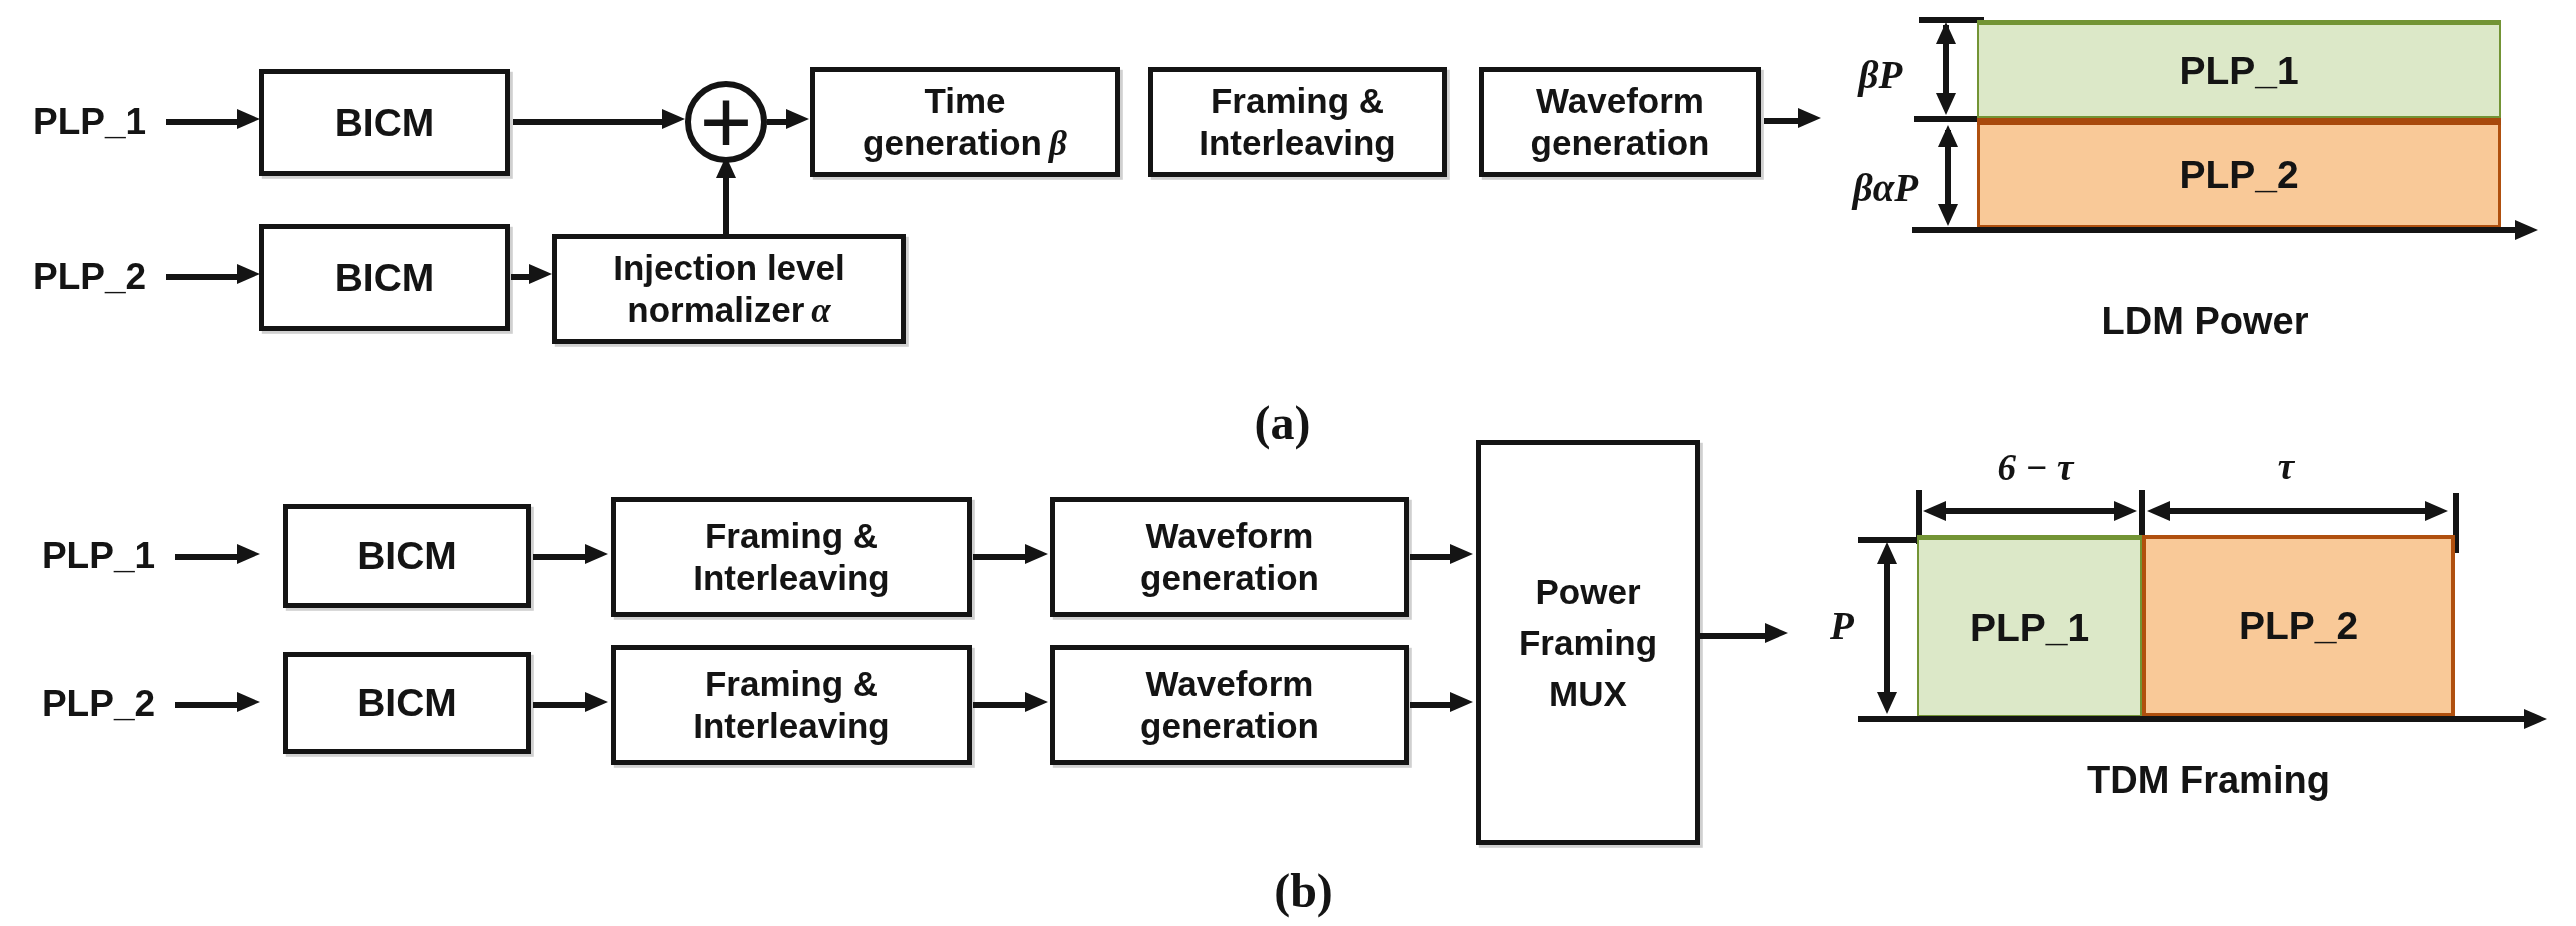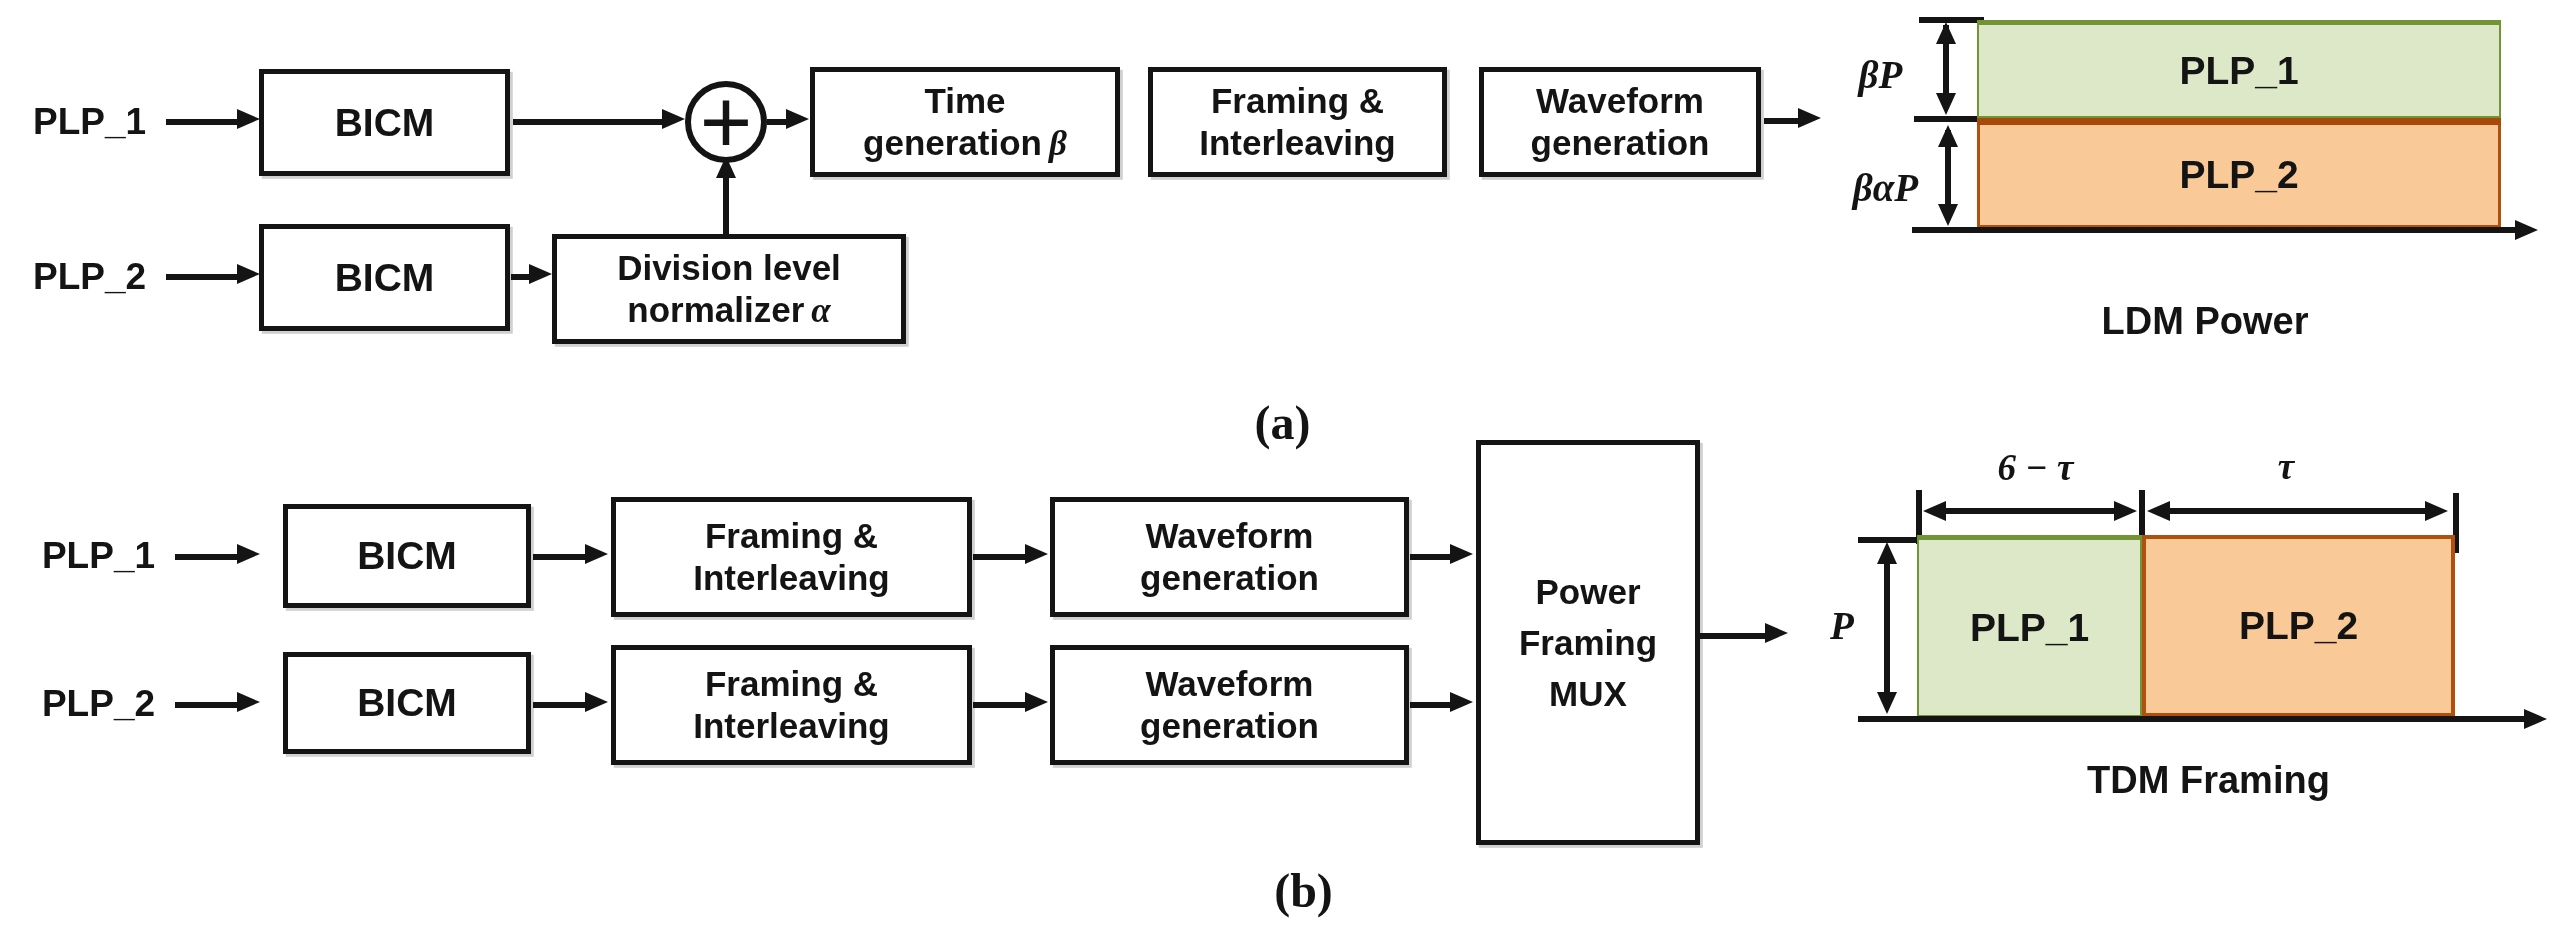--- a/index.html
+++ b/index.html
@@ -77,21 +77,21 @@
     <div class="ah-r" style="left:237px;top:264px;"></div>
 
     <div class="blk" style="left:259px;top:224px;width:251px;height:107px;">
       <span class="big">BICM</span>
     </div>
 
     <div class="hline" style="left:511px;top:274px;width:20px;"></div>
     <div class="ah-r" style="left:529px;top:264px;"></div>
 
     <div class="blk" style="left:552px;top:234px;width:354px;height:110px;">
-      <span>Division level</span>
+      <span>Injection level</span>
       <span class="mixrow">
         <span>normalizer</span>
         <span class="mathsym">α</span>
       </span>
     </div>
 
     <div class="hline" style="left:513px;top:119px;width:151px;"></div>
     <div class="ah-r" style="left:662px;top:109px;"></div>
 
     <div class="vline" style="left:723px;top:175px;height:59px;"></div>

